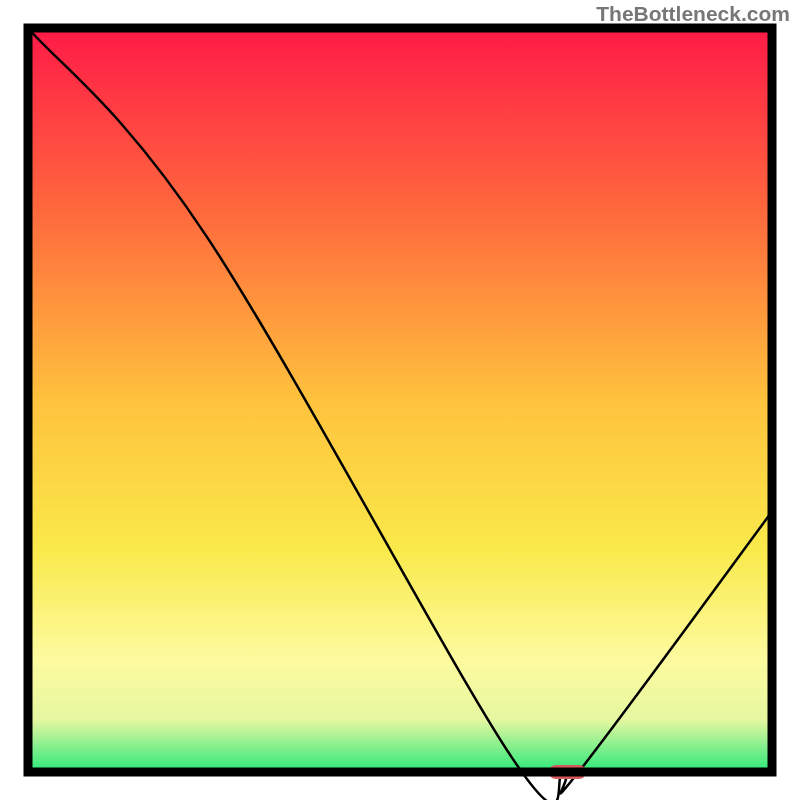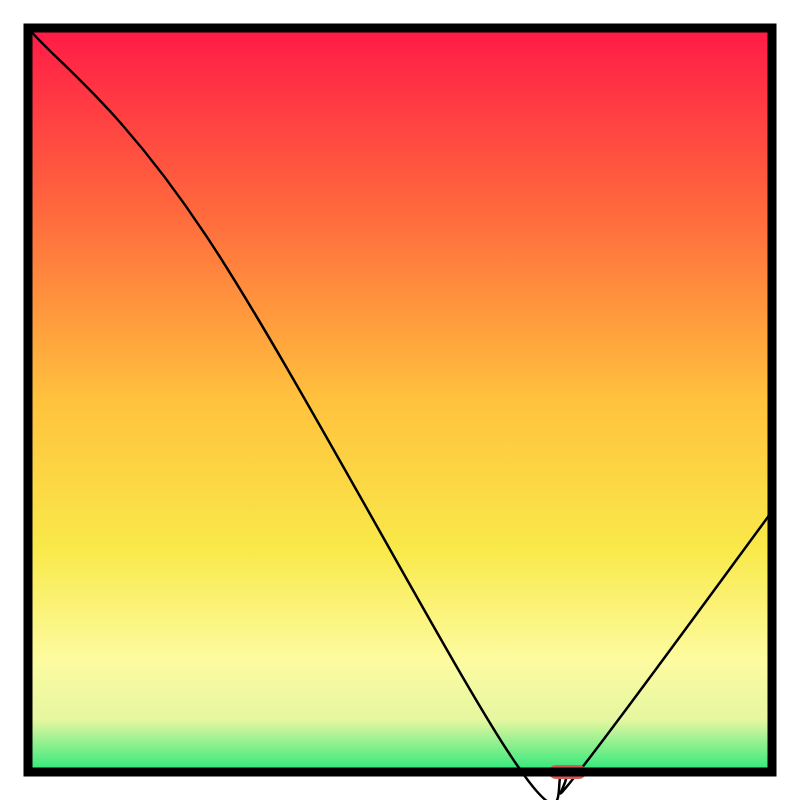--- a/index.html
+++ b/index.html
@@ -26,20 +26,21 @@
     z-index: 10;
   }
   svg {
     display: block;
   }
 </style>
 </head>
 <body>
 
 <div class="container">
+  <div class="watermark">TheBottleneck.com</div>
   <svg id="chart-svg" width="800" height="800">
     <defs>
       <linearGradient id="bg-grad" x1="0%" y1="0%" x2="0%" y2="100%">
           <stop offset="0%" stop-color="#ff1a47"></stop>
           <stop offset="25%" stop-color="#ff6a3d"></stop>
           <stop offset="50%" stop-color="#ffc23d"></stop>
           <stop offset="70%" stop-color="#f9e94a"></stop>
           <stop offset="85%" stop-color="#fdfba0"></stop>
           <stop offset="93%" stop-color="#e5f7a0"></stop>
           <stop offset="100%" stop-color="#2ae87a"></stop>

